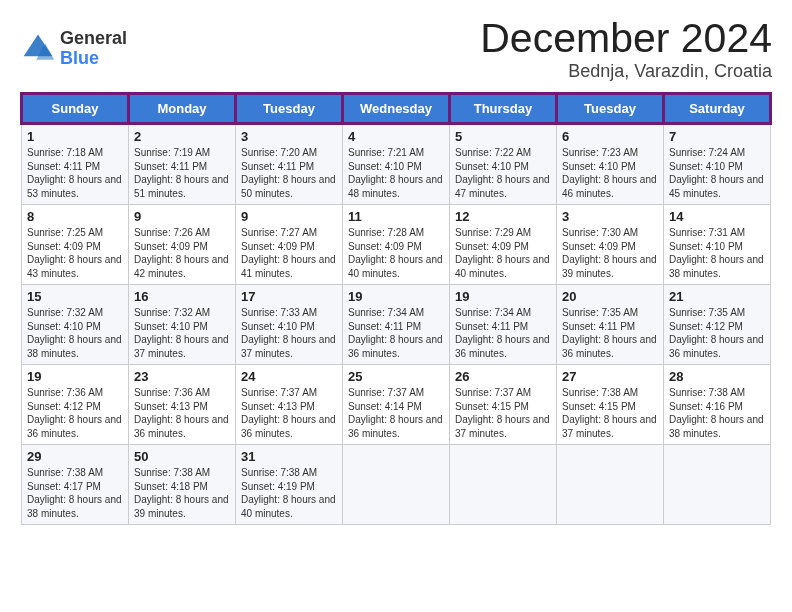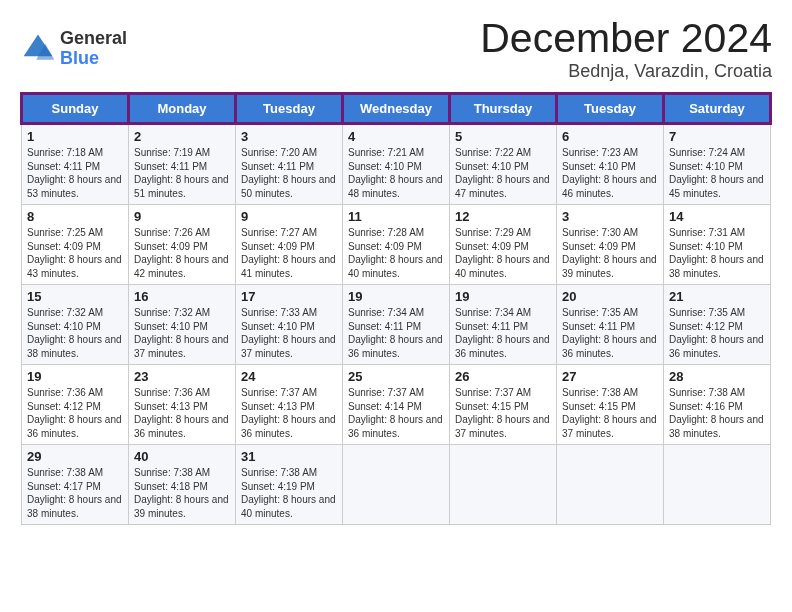--- a/index.html
+++ b/index.html
@@ -249,21 +249,21 @@
           <span class="day-num">28</span>
           <span class="day-info">Sunrise: 7:38 AM<br>Sunset: 4:16 PM<br>Daylight: 8 hours and 38 minutes.</span>
         </td>
         </tr>
         <tr>
           <td>
           <span class="day-num">29</span>
           <span class="day-info">Sunrise: 7:38 AM<br>Sunset: 4:17 PM<br>Daylight: 8 hours and 38 minutes.</span>
         </td>
           <td>
-          <span class="day-num">40</span>
+          <span class="day-num">50</span>
           <span class="day-info">Sunrise: 7:38 AM<br>Sunset: 4:18 PM<br>Daylight: 8 hours and 39 minutes.</span>
         </td>
           <td>
           <span class="day-num">31</span>
           <span class="day-info">Sunrise: 7:38 AM<br>Sunset: 4:19 PM<br>Daylight: 8 hours and 40 minutes.</span>
         </td>
           <td class="empty"></td>
           <td class="empty"></td>
           <td class="empty"></td>
           <td class="empty"></td>

